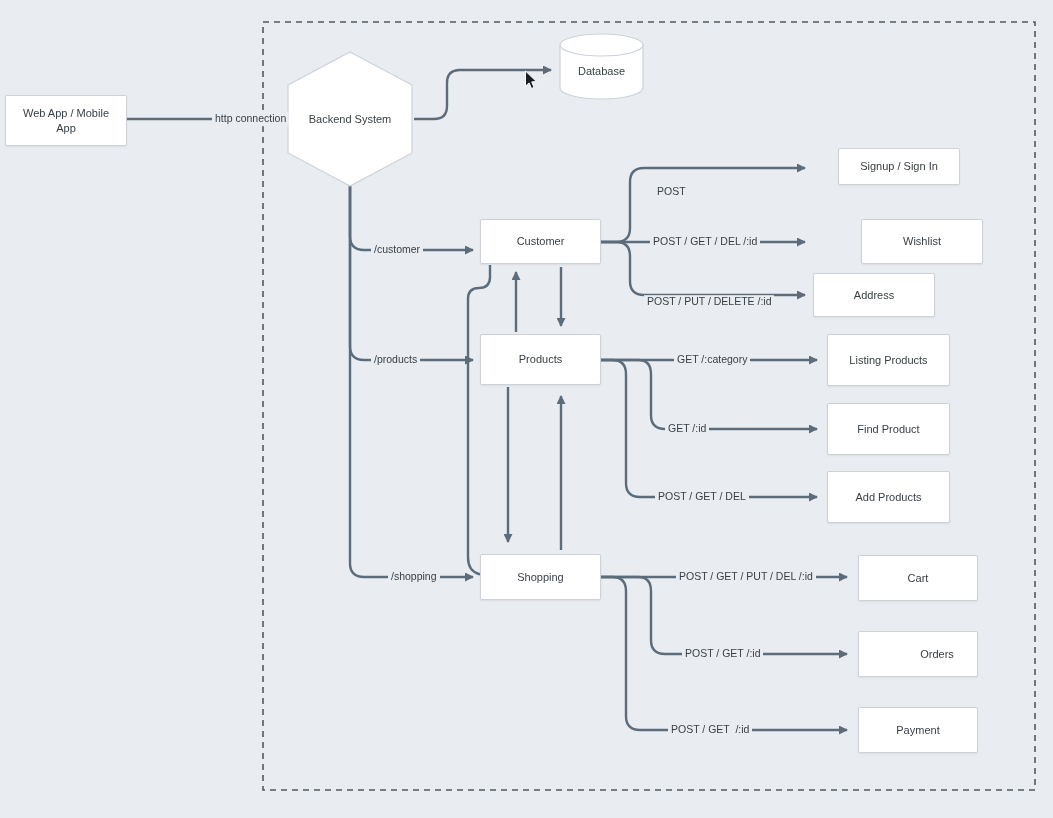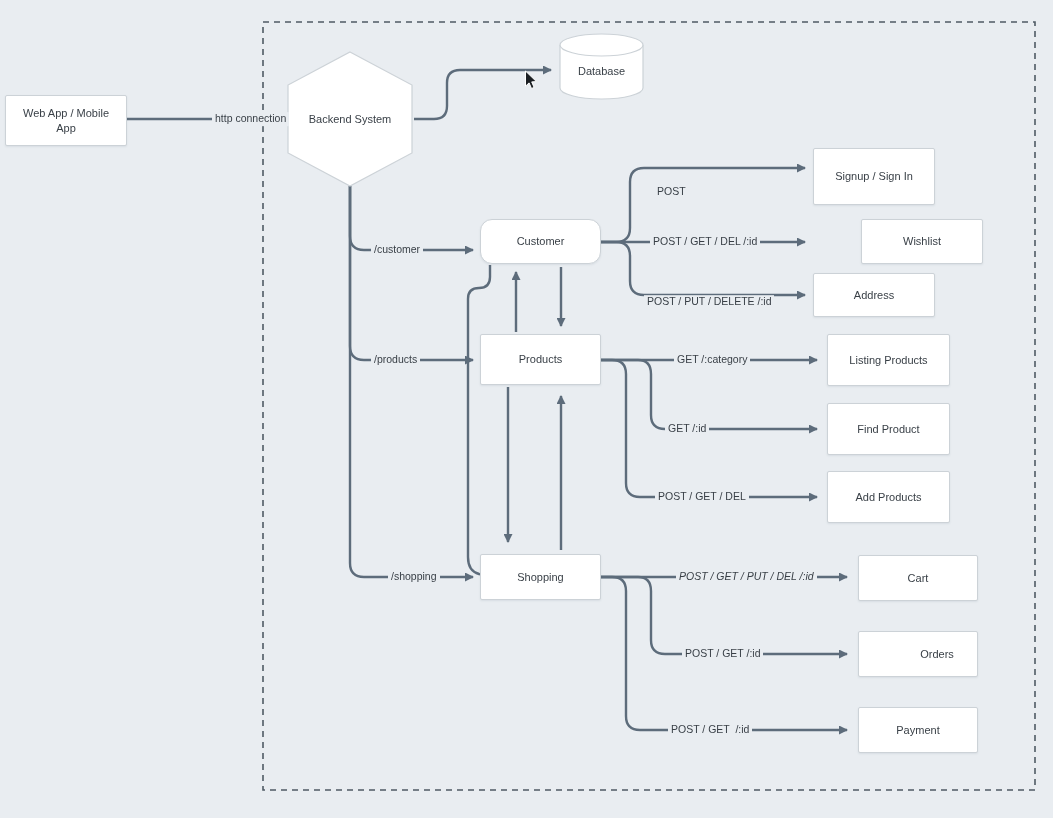--- a/index.html
+++ b/index.html
@@ -79,25 +79,25 @@
 
     <path class="shape" d="M560,45 L560,88 A41.5,11 0 0 0 643,88 L643,45"></path>
     <ellipse class="shape" cx="601.5" cy="45" rx="41.5" ry="11"></ellipse>
   </svg>
 
   <div class="shape-label" style="left:290px;top:106px;width:120px;height:26px;">Backend System</div>
   <div class="shape-label" style="left:560px;top:60px;width:83px;height:22px;">Database</div>
 
   <div class="node" style="left:5px;top:95px;width:122px;height:51px;">Web App / Mobile App</div>
 
-  <div class="node" style="left:480px;top:219px;width:121px;height:45px;border-radius:12px;">Customer</div>
+  <div class="node" style="left:480px;top:219px;width:121px;height:45px;">Customer</div>
   <div class="node" style="left:480px;top:554px;width:121px;height:46px;">Shopping</div>
   <div class="node" style="left:480px;top:334px;width:121px;height:51px;">Products</div>
 
-  <div class="node" style="left:813px;top:148px;width:122px;height:57px;">Signup / Sign In</div>
+  <div class="node" style="left:838px;top:148px;width:122px;height:37px;">Signup / Sign In</div>
   <div class="node" style="left:813px;top:219px;width:122px;height:45px;margin-left:48px;">Wishlist</div>
   <div class="node" style="left:813px;top:273px;width:122px;height:44px;">Address</div>
 
   <div class="node" style="left:827px;top:334px;width:123px;height:52px;">Listing Products</div>
   <div class="node" style="left:827px;top:471px;width:123px;height:52px;">Add Products</div>
   <div class="node" style="left:827px;top:403px;width:123px;height:52px;">Find Product</div>
 
   <div class="node" style="left:858px;top:555px;width:120px;height:46px;">Cart</div>
   <div class="node" style="left:858px;top:631px;width:120px;height:46px;padding-left:44px;">Orders</div>
   <div class="node" style="left:858px;top:707px;width:120px;height:46px;">Payment</div>
@@ -109,21 +109,21 @@
   <div class="elabel" style="left:388px;top:577px;">/shopping</div>
 
   <div class="elabel" style="left:654px;top:168px;margin-top:24px;">POST</div>
   <div class="elabel" style="left:650px;top:242px;">POST / GET / DEL /:id</div>
   <div class="elabel" style="left:644px;top:302px;text-align:right;">POST / PUT / DELETE /:id</div>
 
   <div class="elabel" style="left:674px;top:360px;">GET /:category</div>
   <div class="elabel" style="left:665px;top:429px;">GET /:id</div>
   <div class="elabel" style="left:655px;top:497px;">POST / GET / DEL</div>
 
-  <div class="elabel" style="left:676px;top:577px;font-style:italic;">POST / GET / PUT / DEL /:id</div>
+  <div class="elabel" style="left:676px;top:577px;">POST / GET / PUT / DEL /:id</div>
   <div class="elabel" style="left:682px;top:654px;">POST / GET /:id</div>
   <div class="elabel" style="left:668px;top:730px;">POST / GET  /:id</div>
 
   <svg class="cursor" style="left:524px;top:70px;" width="16" height="22" viewBox="0 0 16 22">
     <path d="M1.5,1 L1.5,16.2 L5.1,12.9 L7.5,18.5 L10.1,17.4 L7.7,11.9 L12.4,11.6 Z" fill="#1b1f23" stroke="#ffffff" stroke-width="1"></path>
   </svg>
 
 </div>
 
 </body></html>

